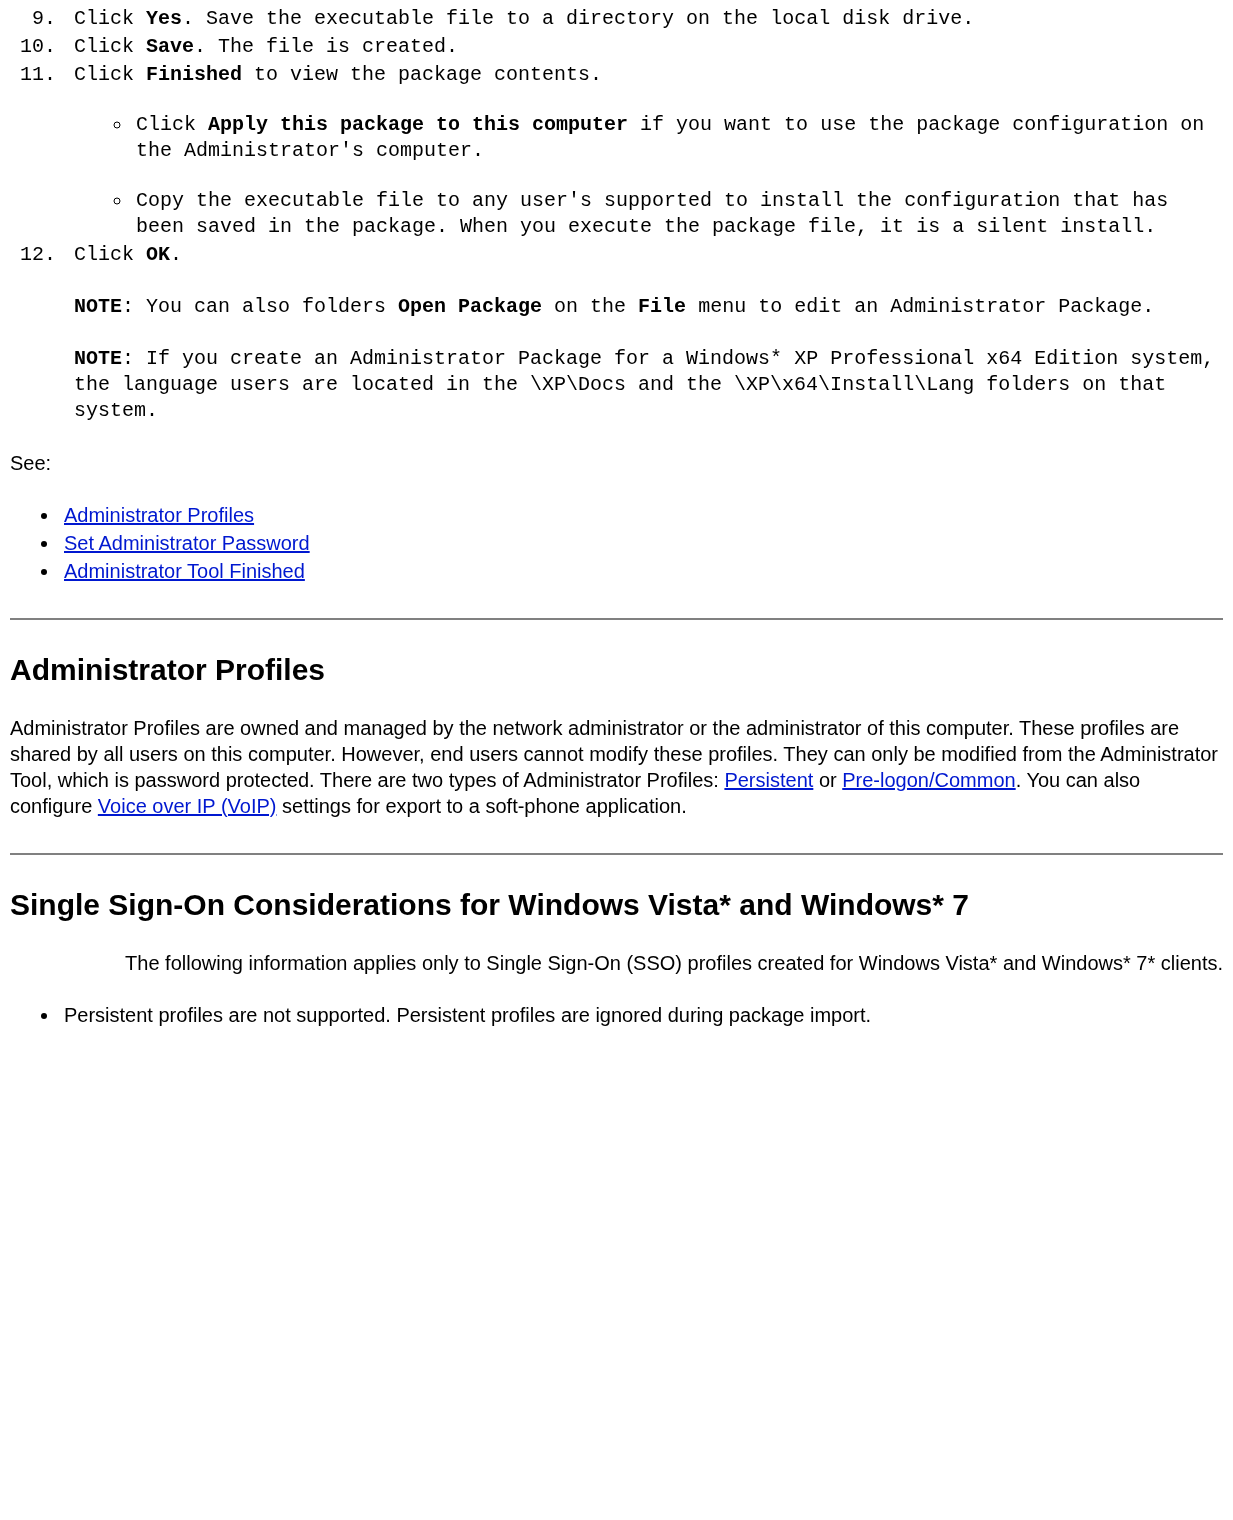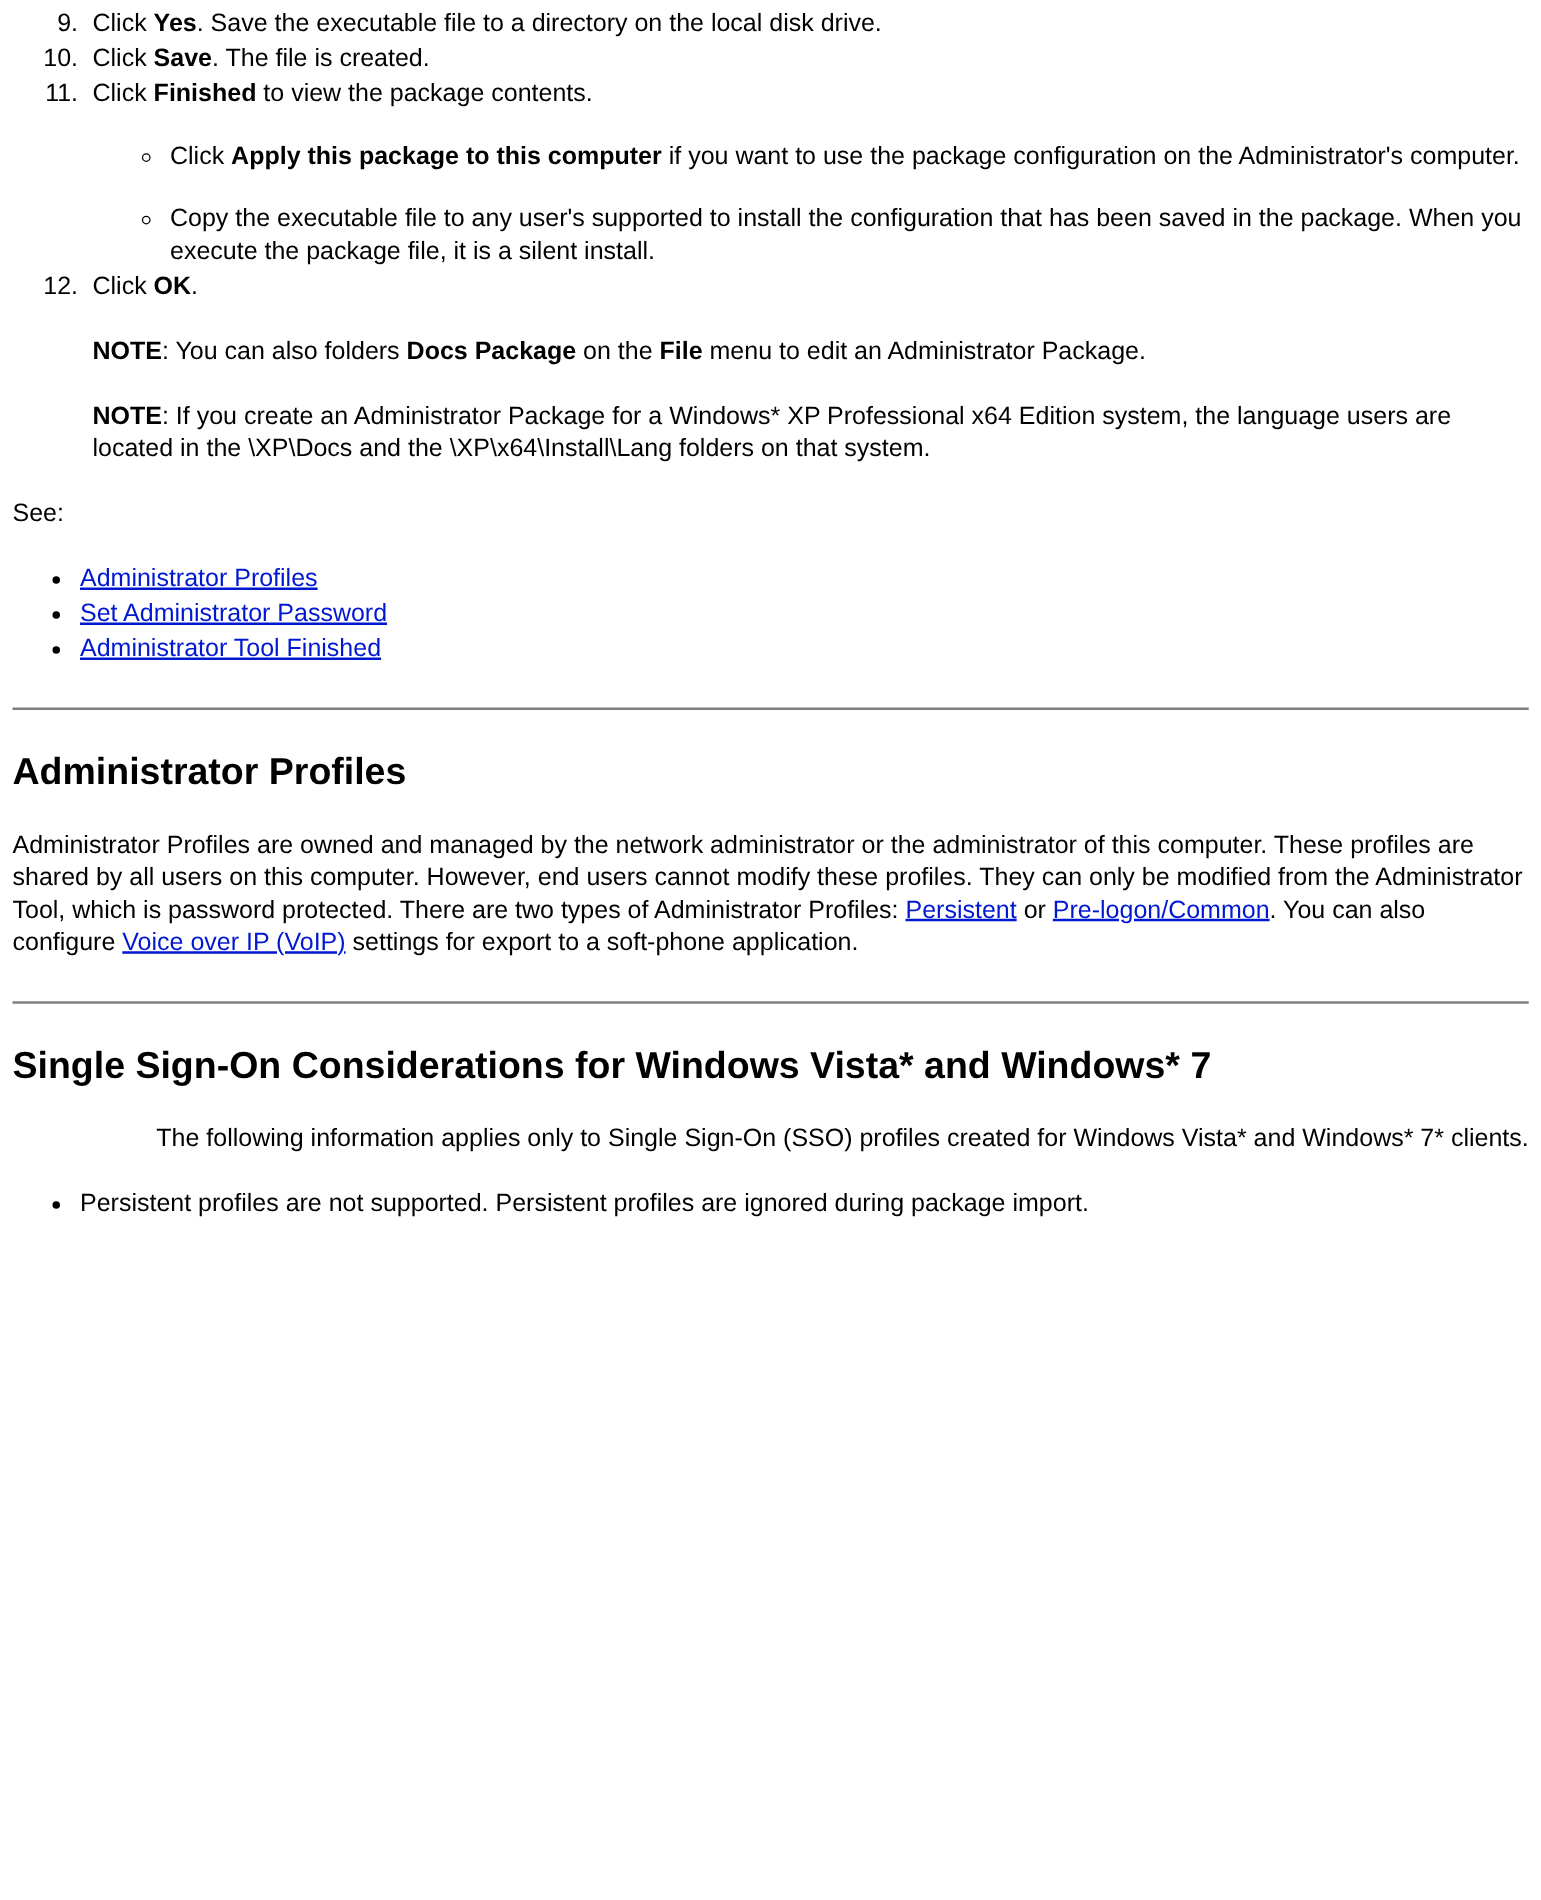--- a/index.html
+++ b/index.html
@@ -13,20 +13,21 @@
     box-sizing: border-box;
   }
   ol.numbered {
     list-style: decimal;
     margin: 0;
     padding-left: 58px;
   }
   ol.numbered > li {
     padding-left: 6px;
     margin-bottom: 2px;
+    font-family: Liberation Mono, monospace;
   }
   ul.circles {
     list-style-type: circle;
     margin: 2px 0;
     padding-left: 58px;
   }
   ul.circles > li {
     padding-left: 4px;
     margin-bottom: 2px;
     margin-top: 24px;
@@ -84,21 +85,21 @@
         <span>Click </span><b>Apply this package to this computer</b><span> if you want to use the package configuration on the Administrator's computer.</span>
       </li>
       <li>
         <span>Copy the executable file to any user's supported to install the configuration that has been saved in the package. When you execute the package file, it is a silent install.</span>
       </li>
     </ul>
   </li>
   <li>
     <span>Click </span><b>OK</b><span>.</span>
     <p class="note-block">
-      <b>NOTE</b><span>: You can also folders </span><b>Docs Package</b><span> on the </span><b>File</b><span> menu to edit an Administrator Package.</span>
+      <b>NOTE</b><span>: You can also folders </span><b>Open Package</b><span> on the </span><b>File</b><span> menu to edit an Administrator Package.</span>
     </p>
     <p class="note-block">
       <b>NOTE</b><span>: If you create an Administrator Package for a Windows* XP Professional x64 Edition system, the language users are located in the \XP\Docs and the \XP\x64\Install\Lang folders on that system.</span>
     </p>
   </li>
 </ol>
 
 <p class="see-label">See:</p>
 
 <ul class="discs">

